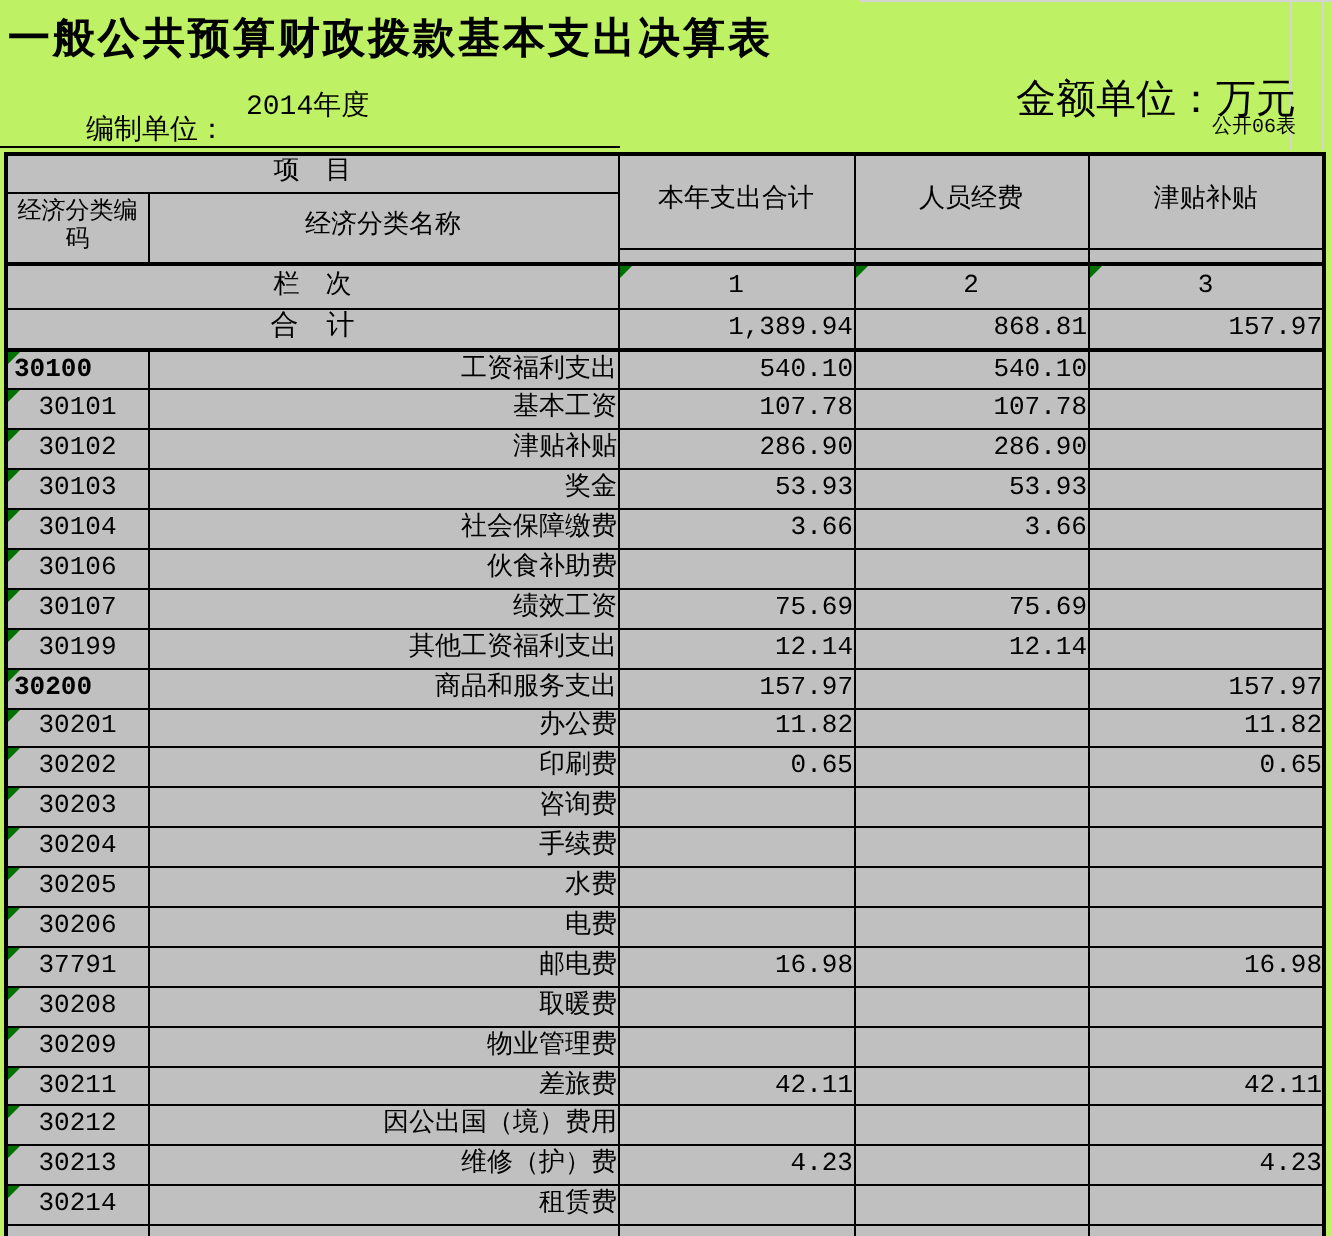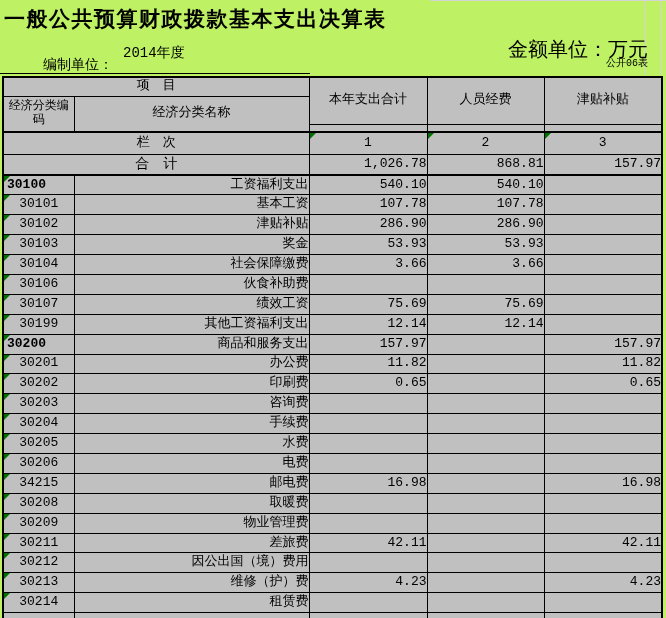--- a/index.html
+++ b/index.html
@@ -108,21 +108,21 @@
           <span class="tri"></span>
           <span>2</span>
         </td>
         <td class="hc">
           <span class="tri"></span>
           <span>3</span>
         </td>
       </tr>
       <tr class="r-total">
         <td colspan="2" class="hc total-label">合　计</td>
-        <td class="g num">1,026.78</td>
+        <td class="g num">1,389.94</td>
         <td class="g num">868.81</td>
         <td class="g num">157.97</td>
       </tr>
 
     <tr class="data-row parent">
       <td class="code-cell">
         <span class="tri"></span>
         <span class="txt">30100</span>
       </td>
       <td class="name-cell">工资福利支出</td>
@@ -281,21 +281,21 @@
       </td>
       <td class="name-cell">电费</td>
       <td class="g num"></td>
       <td class="w num"></td>
       <td class="w num"></td>
     </tr>
 
     <tr class="data-row">
       <td class="code-cell">
         <span class="tri"></span>
-        <span class="txt">34215</span>
+        <span class="txt">37791</span>
       </td>
       <td class="name-cell">邮电费</td>
       <td class="g num">16.98</td>
       <td class="w num"></td>
       <td class="w num">16.98</td>
     </tr>
 
     <tr class="data-row">
       <td class="code-cell">
         <span class="tri"></span>

